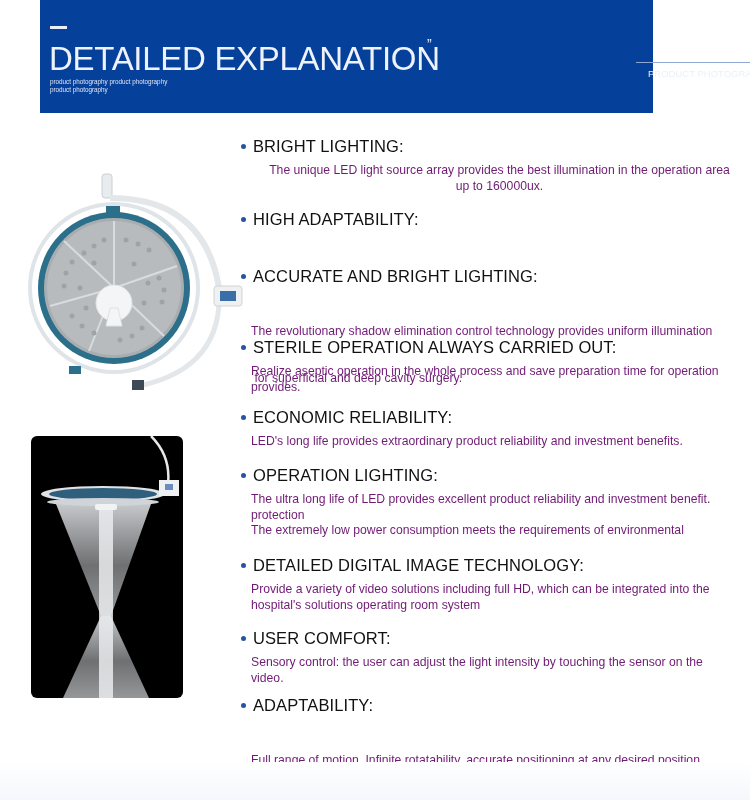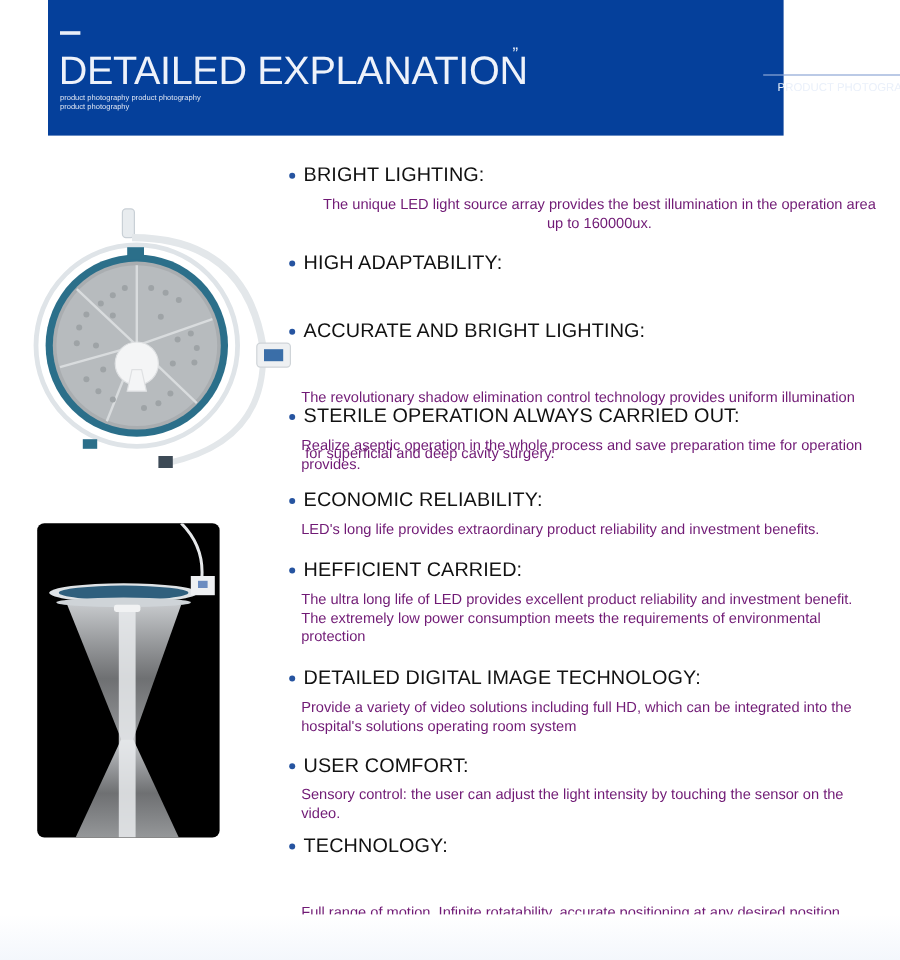--- a/index.html
+++ b/index.html
@@ -178,26 +178,26 @@
       <span class="htxt">ECONOMIC RELIABILITY:</span>
     </div>
   <div class="desc">
     <div>LED's long life provides extraordinary product reliability and investment benefits.</div>
   </div>
 </div>
 
 <div class="feature" style="top:465px;">
   <div class="head">
       <span class="bullet"></span>
-      <span class="htxt">HEFFICIENT CARRIED:</span>
+      <span class="htxt">OPERATION LIGHTING:</span>
     </div>
   <div class="desc">
     <div>The ultra long life of LED provides excellent product reliability and investment benefit.</div>
+    <div>protection</div>
     <div>The extremely low power consumption meets the requirements of environmental</div>
-    <div>protection</div>
   </div>
 </div>
 
 <div class="feature" style="top:555px;">
   <div class="head">
       <span class="bullet"></span>
       <span class="htxt">DETAILED DIGITAL IMAGE TECHNOLOGY:</span>
     </div>
   <div class="desc">
     <div>Provide a variety of video solutions including full HD, which can be integrated into the</div>
@@ -212,21 +212,21 @@
     </div>
   <div class="desc">
     <div>Sensory control: the user can adjust the light intensity by touching the sensor on the</div>
     <div>video.</div>
   </div>
 </div>
 
 <div class="feature" style="top:695px;">
   <div class="head">
       <span class="bullet"></span>
-      <span class="htxt">TECHNOLOGY:</span>
+      <span class="htxt">ADAPTABILITY:</span>
     </div>
   <div class="desc" style="white-space:pre;">
     <div>Full range of motion. Infinite rotatability, accurate positioning at any desired position</div>
     <div> without dead angle</div>
   </div>
 </div>
 
 <div class="bottom-fade"></div>
 
 </body></html>

